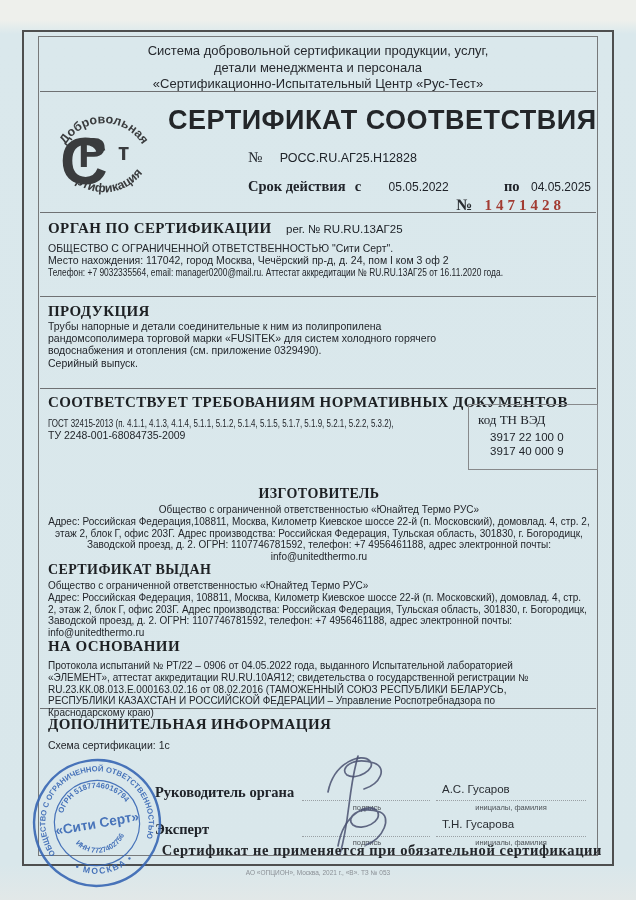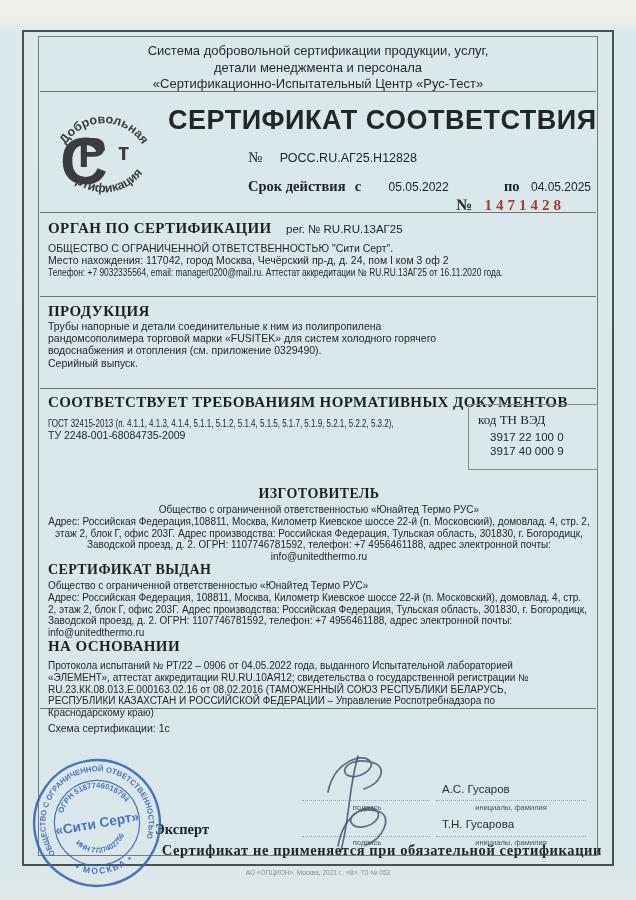--- a/index.html
+++ b/index.html
@@ -136,20 +136,21 @@
     <div class="body-line dense" style="margin-top:2px">Общество с ограниченной ответственностью «Юнайтед Термо РУС»</div>
     <div class="body-line dense">Адрес: Российская Федерация, 108811, Москва, Километр Киевское шоссе 22-й (п. Московский), домовлад. 4, стр. 2, этаж 2, блок Г, офис 203Г. Адрес производства: Российская Федерация, Тульская область, 301830, г. Богородицк, Заводской проезд, д. 2. ОГРН: 1107746781592, телефон: +7 4956461188, адрес электронной почты: info@unitedthermo.ru</div>
   </div>
 
   <div class="abs" style="left:48px; top:638px; width:542px;">
     <div class="sec-title">НА ОСНОВАНИИ</div>
     <div class="body-line dense" style="margin-top:5px; width:520px;">Протокола испытаний № РТ/22 – 0906 от 04.05.2022 года, выданного Испытательной лабораторией «ЭЛЕМЕНТ», аттестат аккредитации RU.RU.10АЯ12; свидетельства о государственной регистрации № RU.23.КК.08.013.Е.000163.02.16 от 08.02.2016 (ТАМОЖЕННЫЙ СОЮЗ РЕСПУБЛИКИ БЕЛАРУСЬ, РЕСПУБЛИКИ КАЗАХСТАН И РОССИЙСКОЙ ФЕДЕРАЦИИ – Управление Роспотребнадзора по Краснодарскому краю)</div>
   </div>
 
   <div class="abs" style="left:48px; top:716px;">
+    <div class="sec-title">ДОПОЛНИТЕЛЬНАЯ ИНФОРМАЦИЯ</div>
     <div class="body-line" style="margin-top:6px">Схема сертификации: 1с</div>
   </div>
 
   <svg class="stamp-svg" viewBox="0 0 144 144">
     <defs>
       <path id="stTop" d="M 27.8,97.5 A 51,51 0 1 1 116.2,97.5"></path>
       <path id="stBot" d="M 30,100 A 51,51 0 0 0 114,100"></path>
       <path id="stOgrn" d="M 39,84 A 35,35 0 1 1 105,84"></path>
       <path id="stInn" d="M 44,80 A 29,29 0 0 0 100,80"></path>
     </defs>
@@ -163,20 +164,21 @@
     </text>
     <text font-size="7.6" font-weight="bold" text-anchor="middle">
       <textPath href="#stOgrn" startOffset="50%">ОГРН 5187746016794</textPath>
     </text>
     <text font-size="7.2" font-weight="bold" text-anchor="middle">
       <textPath href="#stInn" startOffset="50%">ИНН 7727402756</textPath>
     </text>
     <text x="72" y="77" font-size="13.5" font-weight="bold" text-anchor="middle">«Сити Серт»</text>
   </svg>
 
+  <div class="abs sig-label" style="left:155px; top:784px;">Руководитель органа</div>
   <div class="sig-line" style="left:302px; top:800px; width:128px;"></div>
   <div class="sig-caption" style="left:322px; top:803px; width:90px;">подпись</div>
   <div class="sig-name" style="left:442px; top:783px;">А.С. Гусаров</div>
   <div class="sig-line" style="left:436px; top:800px; width:150px;"></div>
   <div class="sig-caption" style="left:446px; top:803px; width:130px;">инициалы, фамилия</div>
 
   <div class="abs sig-label" style="left:155px; top:821px;">Эксперт</div>
   <div class="sig-line" style="left:302px; top:836px; width:128px;"></div>
   <div class="sig-caption" style="left:322px; top:838px; width:90px;">подпись</div>
   <div class="sig-name" style="left:442px; top:818px;">Т.Н. Гусарова</div>

